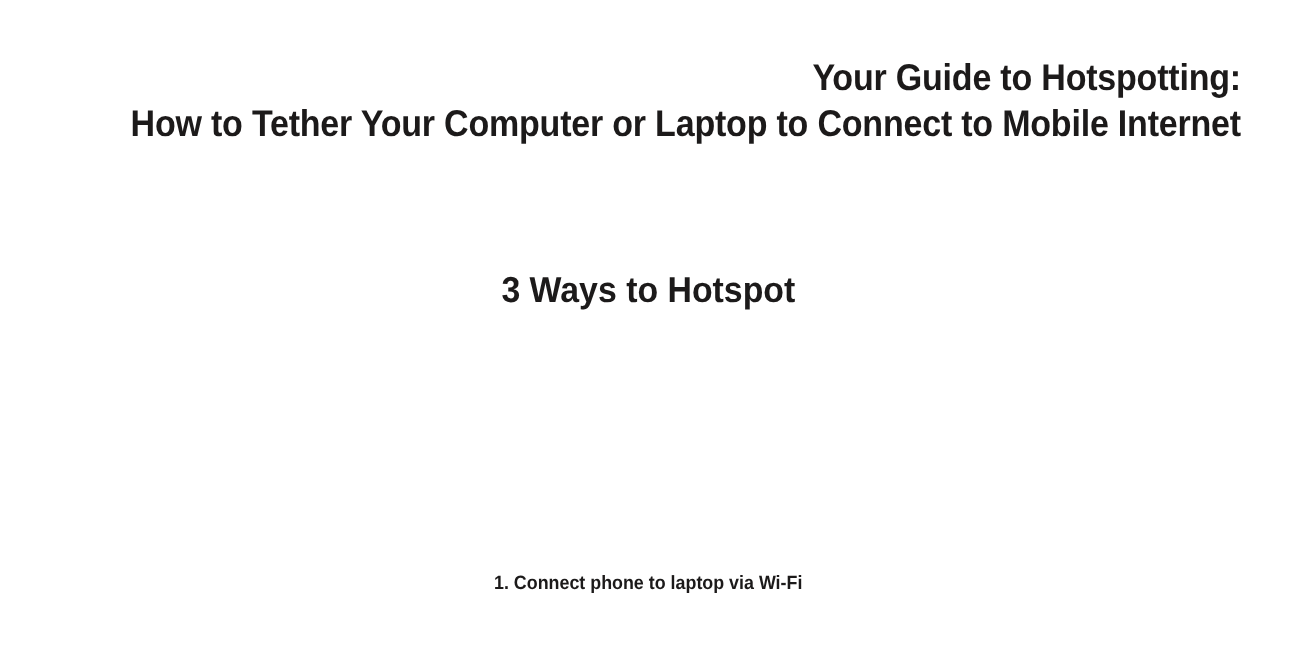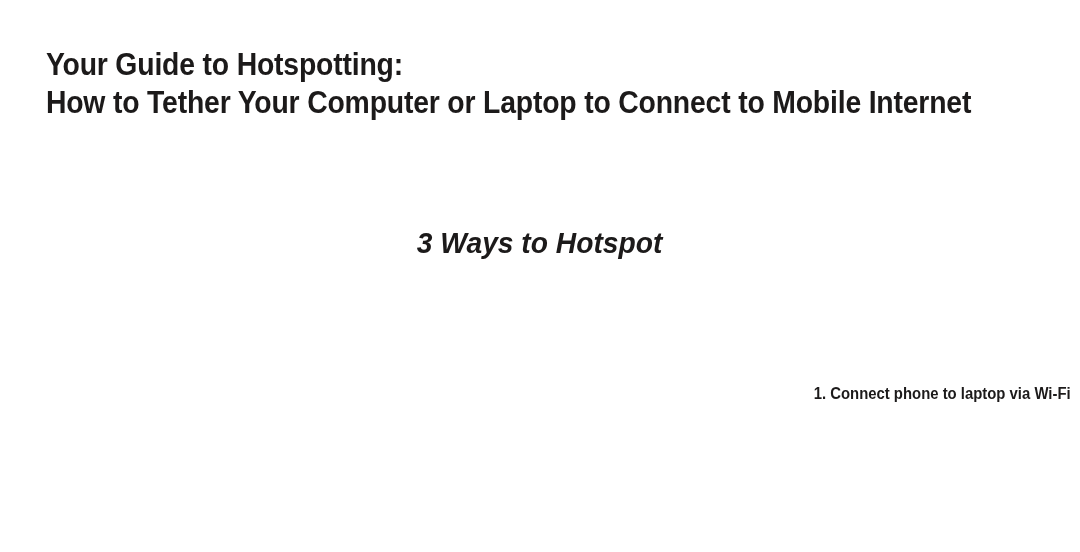--- a/index.html
+++ b/index.html
@@ -23,21 +23,21 @@
     height: 552px;
     background: #ffffff;
   }
 
   
   .title-block {
     position: absolute;
     left: 0;
     top: 46px;
     width: 1080px;
-    text-align: left;
+    text-align: right;
   }
 
   .title-line {
     display: block;
     font-family: "Liberation Sans", sans-serif;
     font-weight: 700;
     font-size: 31px;
     line-height: 38px;
     letter-spacing: -0.2px;
     color: #1c1a1a;
@@ -49,21 +49,20 @@
   .title-line-1 { font-size: 31px; }
   .title-line-2 { font-size: 31px; }
 
   
   .subheading {
     position: absolute;
     left: 0;
     top: 224px;
     width: 1080px;
     text-align: center;
-    font-style: italic;
   }
 
   .subheading-text {
     display: inline-block;
     font-family: "Liberation Sans", sans-serif;
     font-weight: 700;
     font-size: 30px;
     line-height: 38px;
     letter-spacing: 0px;
     color: #1c1a1a;
@@ -81,21 +80,21 @@
     height: 230px;
     display: flex;
     flex-direction: row;
     align-items: flex-end;
   }
 
   .method {
     flex: 1 1 0;
     height: 100%;
     display: flex;
-    flex-direction: row;
+    flex-direction: column;
     justify-content: flex-end;
     align-items: center;
     text-align: center;
   }
 
   .method-figure {
     flex: 1 1 auto;
     width: 100%;
     background: #ffffff;
   }

